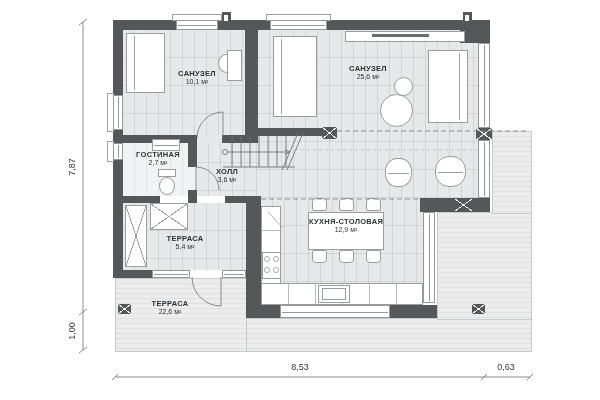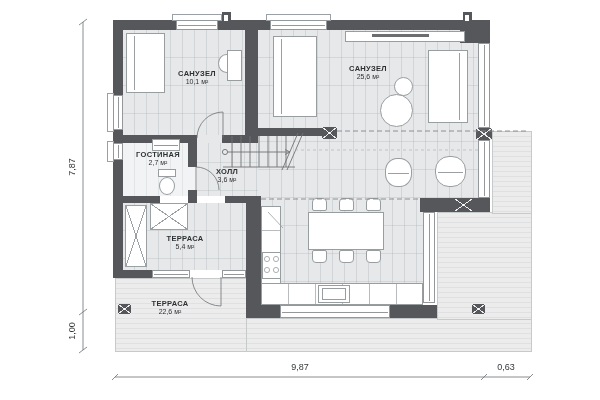--- a/index.html
+++ b/index.html
@@ -205,23 +205,27 @@
     <div class="rarea">2,7 м²</div>
   </div>
   <div class="rlabel" style="left:227px;top:167px">
     <div class="rname">ХОЛЛ</div>
     <div class="rarea">3,6 м²</div>
   </div>
   <div class="rlabel" style="left:185px;top:234px">
     <div class="rname">ТЕРРАСА</div>
     <div class="rarea">5,4 м²</div>
   </div>
+  <div class="rlabel" style="left:346px;top:217px">
+    <div class="rname">КУХНЯ-СТОЛОВАЯ</div>
+    <div class="rarea">12,9 м²</div>
+  </div>
   <div class="rlabel" style="left:170px;top:299px">
     <div class="rname">ТЕРРАСА</div>
     <div class="rarea">22,6 м²</div>
   </div>
 
   <div class="dim v" style="left:72px;top:167px">7,87</div>
   <div class="dim v" style="left:72px;top:331px">1,00</div>
-  <div class="dim h" style="left:300px;top:362px">9,87</div>
+  <div class="dim h" style="left:300px;top:362px">8,53</div>
   <div class="dim h" style="left:506px;top:362px">0,63</div>
 
 </div>
 
 </body></html>

